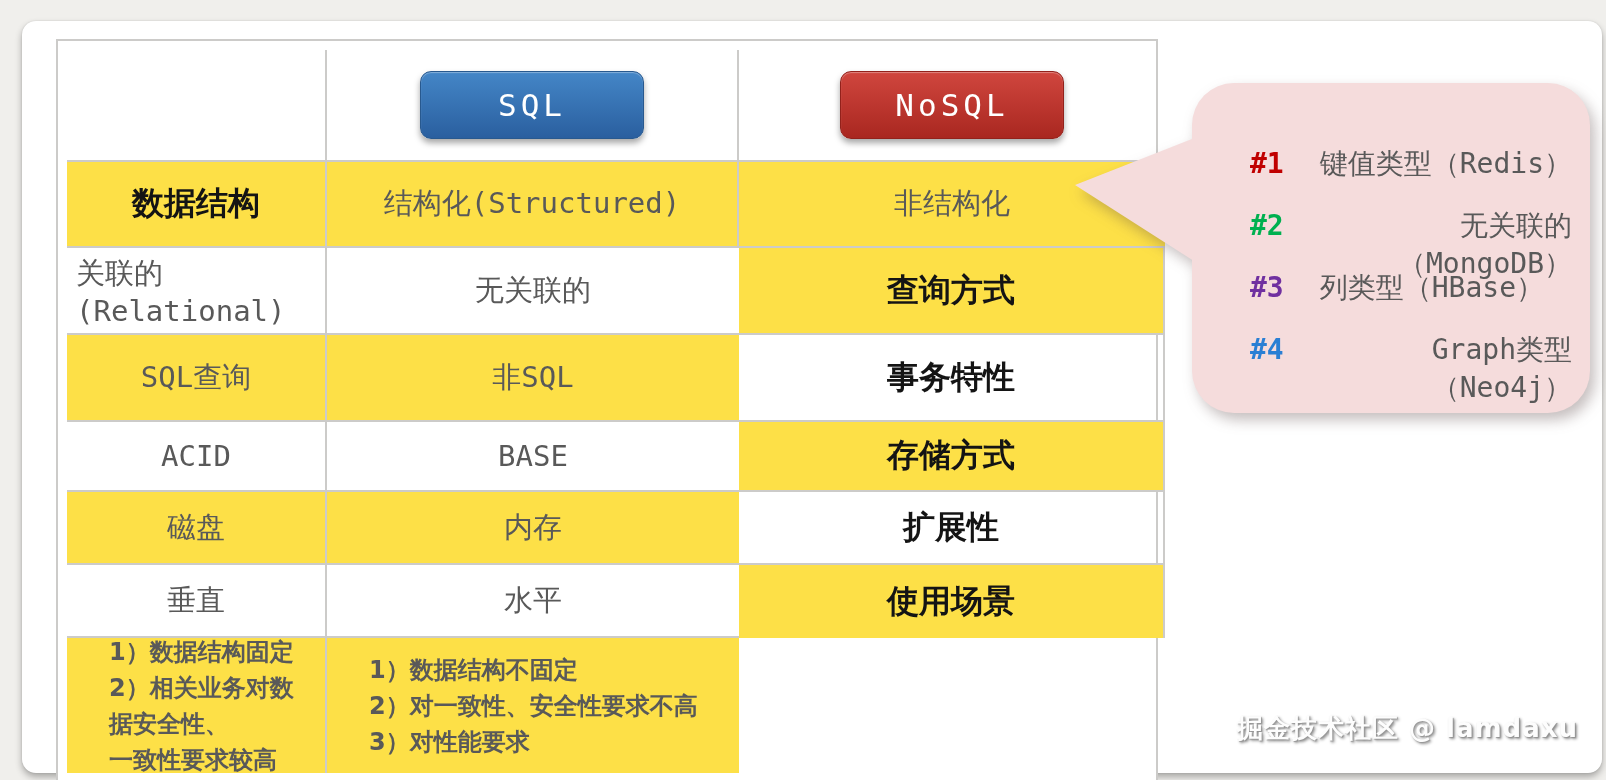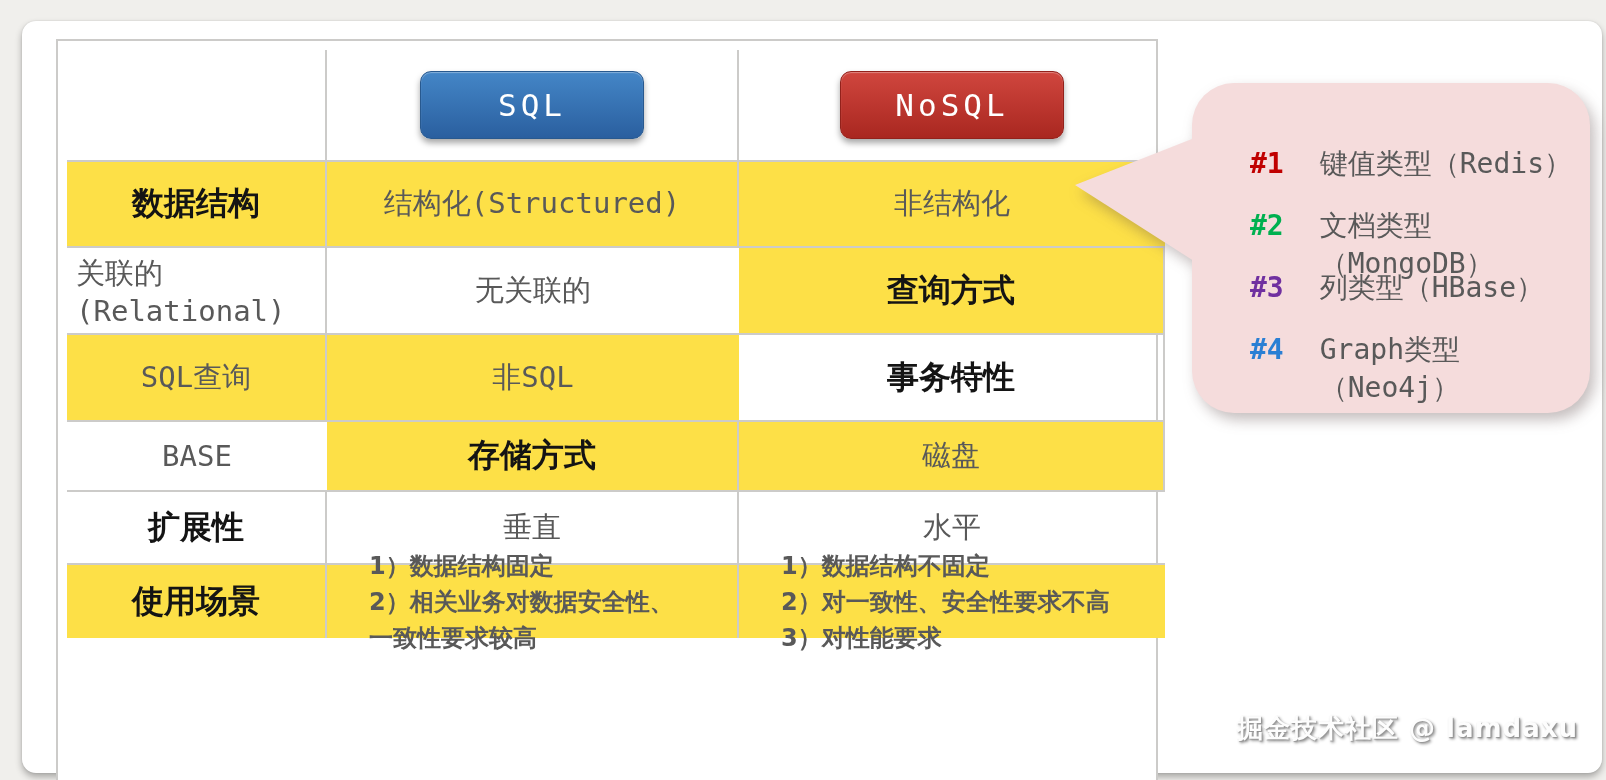--- a/index.html
+++ b/index.html
@@ -92,21 +92,21 @@
     clip-path: polygon(100% 0, 0 38%, 100% 100%);
   }
   .callout-line {
     display: flex;
     align-items: baseline;
     height: 62px;
     font-family: "DejaVu Sans Mono", "DejaVu Sans", monospace;
     font-size: 28px;
   }
   .callout-num { font-weight: bold; margin-right: 18px; }
-  .callout-text { color: #595959; }
+  .callout-text { color: #595959; text-align: right; }
   
   .watermark {
     position: absolute;
     right: 28px; bottom: 34px;
     font-size: 26px;
     font-weight: bold;
     color: #fdfdfd;
     text-shadow: 2px 2px 3px #8e8e8e, 1px 1px 1px #a5a5a5;
     letter-spacing: 1px;
     text-align: center;
@@ -132,24 +132,26 @@
   <div class="cell row-gray last-col">非结构化</div>
 
   <div class="cell">关联的(Relational)</div>
   <div class="cell last-col">无关联的</div>
 
   <div class="cell label-cell row-gray">查询方式</div>
   <div class="cell row-gray">SQL查询</div>
   <div class="cell row-gray last-col">非SQL</div>
 
   <div class="cell label-cell">事务特性</div>
+  <div class="cell">ACID</div>
   <div class="cell last-col">BASE</div>
 
   <div class="cell label-cell row-gray">存储方式</div>
   <div class="cell row-gray">磁盘</div>
+  <div class="cell row-gray last-col">内存</div>
 
   <div class="cell label-cell">扩展性</div>
   <div class="cell">垂直</div>
   <div class="cell last-col">水平</div>
 
   <div class="cell label-cell row-gray last-row">使用场景</div>
   <div class="cell row-gray last-row multiline">1）数据结构固定
 2）相关业务对数据安全性、
 一致性要求较高</div>
   <div class="cell row-gray last-row last-col multiline">1）数据结构不固定
@@ -159,21 +161,21 @@
 
 <div class="callout-wrap">
   <div class="callout-tail"></div>
   <div class="callout">
     <div class="callout-line">
       <span class="callout-num" style="color: rgb(192, 0, 0);">#1</span>
       <span class="callout-text">键值类型（Redis）</span>
     </div>
     <div class="callout-line">
       <span class="callout-num" style="color: rgb(0, 176, 80);">#2</span>
-      <span class="callout-text">文档类型（MongoDB）</span>
+      <span class="callout-text">无关联的（MongoDB）</span>
     </div>
     <div class="callout-line">
       <span class="callout-num" style="color: rgb(112, 48, 160);">#3</span>
       <span class="callout-text">列类型（HBase）</span>
     </div>
     <div class="callout-line">
       <span class="callout-num" style="color: rgb(42, 127, 212);">#4</span>
       <span class="callout-text">Graph类型（Neo4j）</span>
     </div>
   </div>

